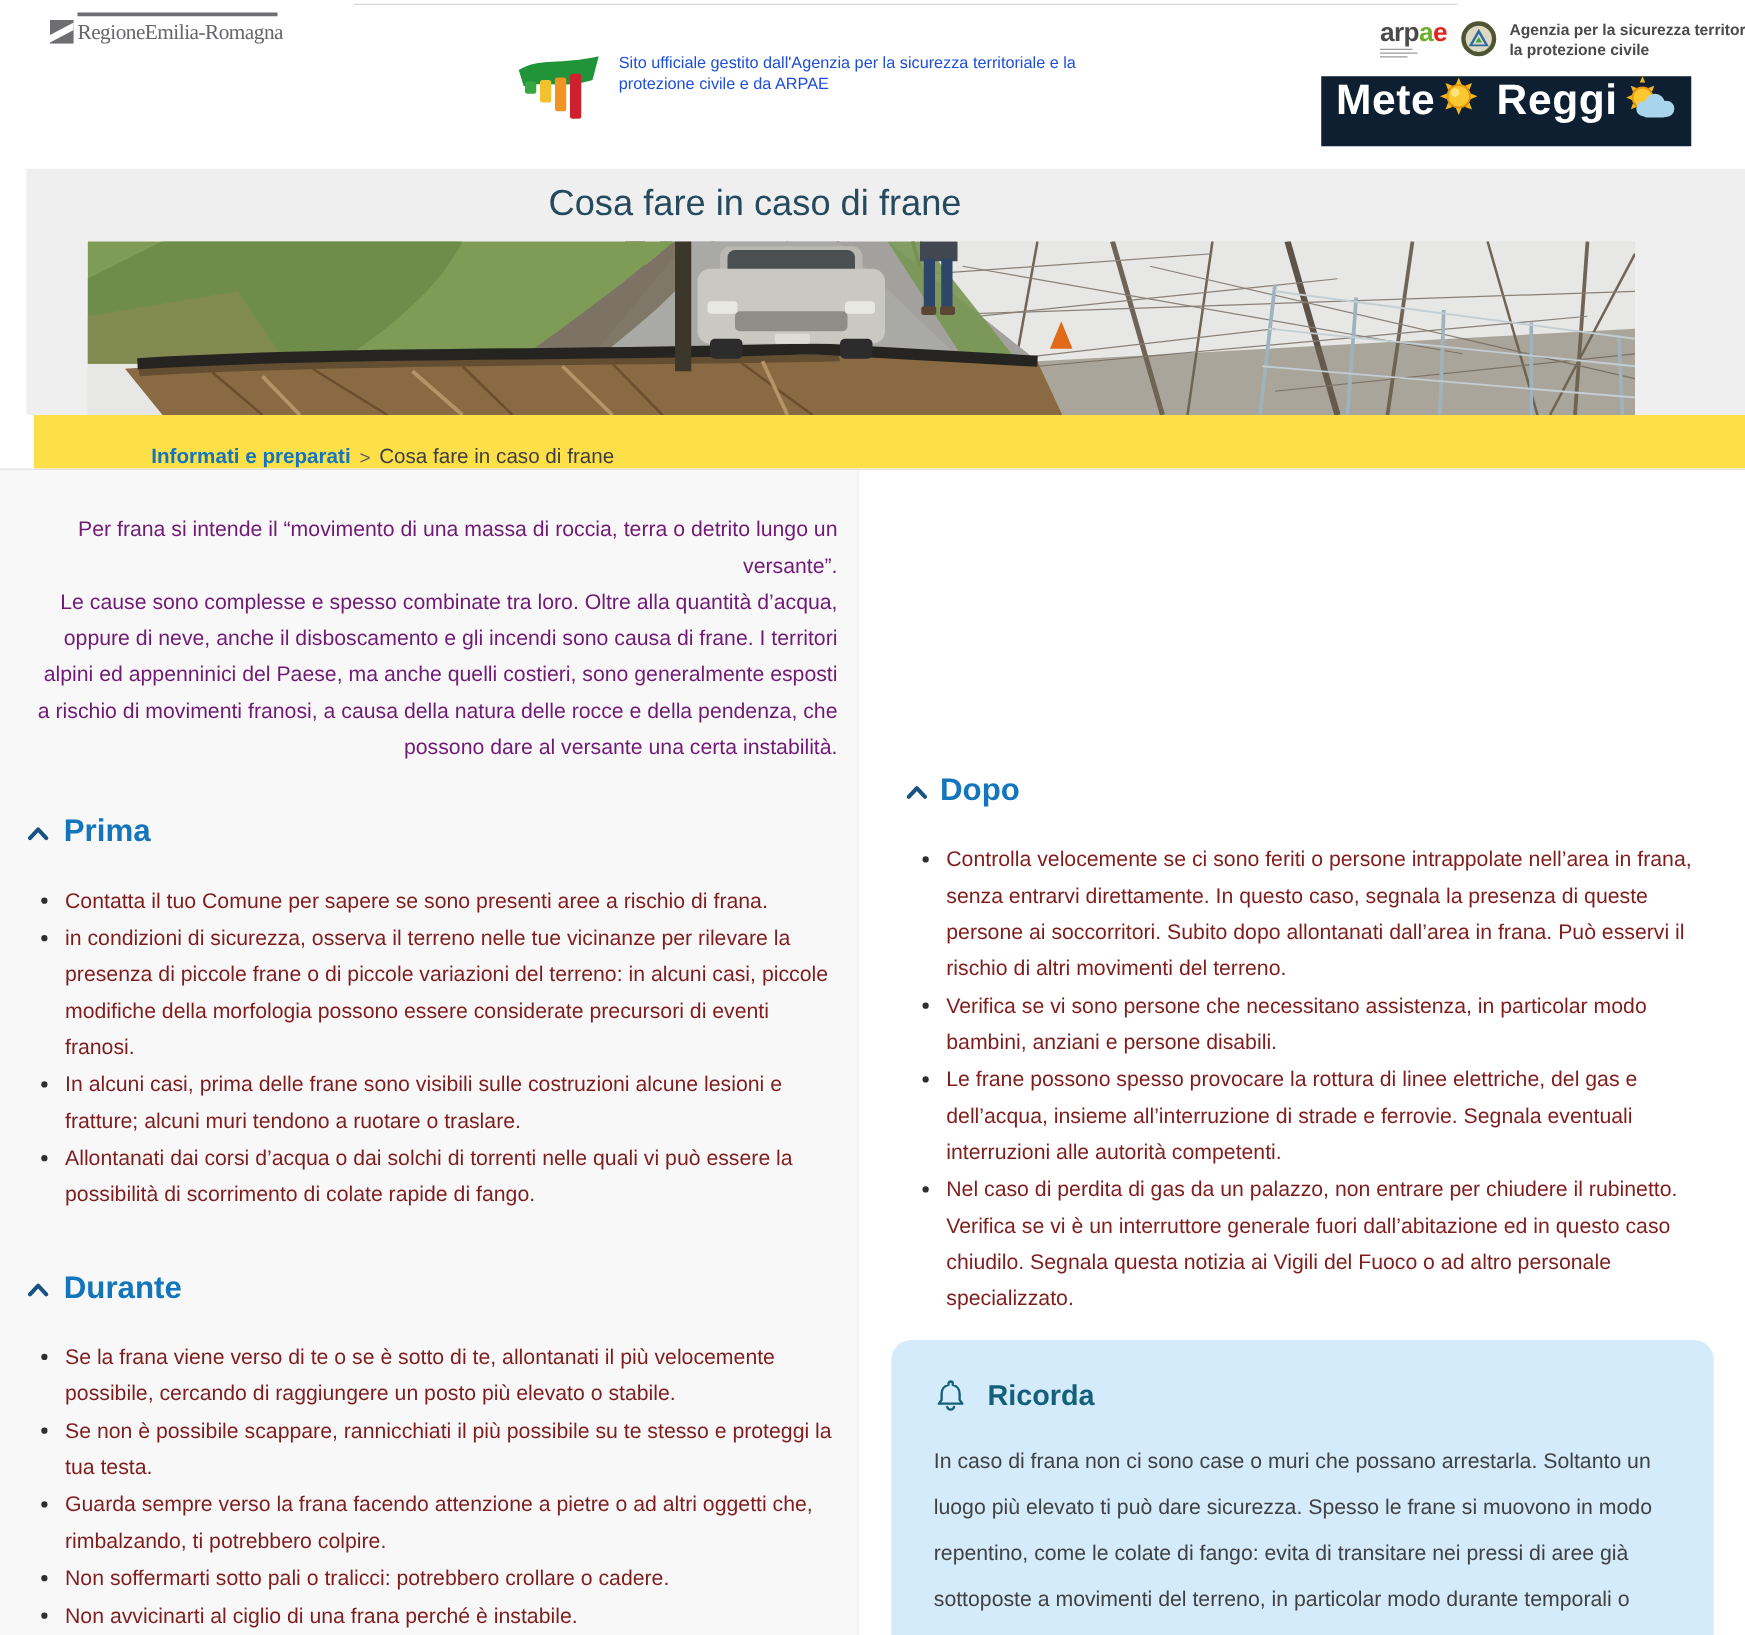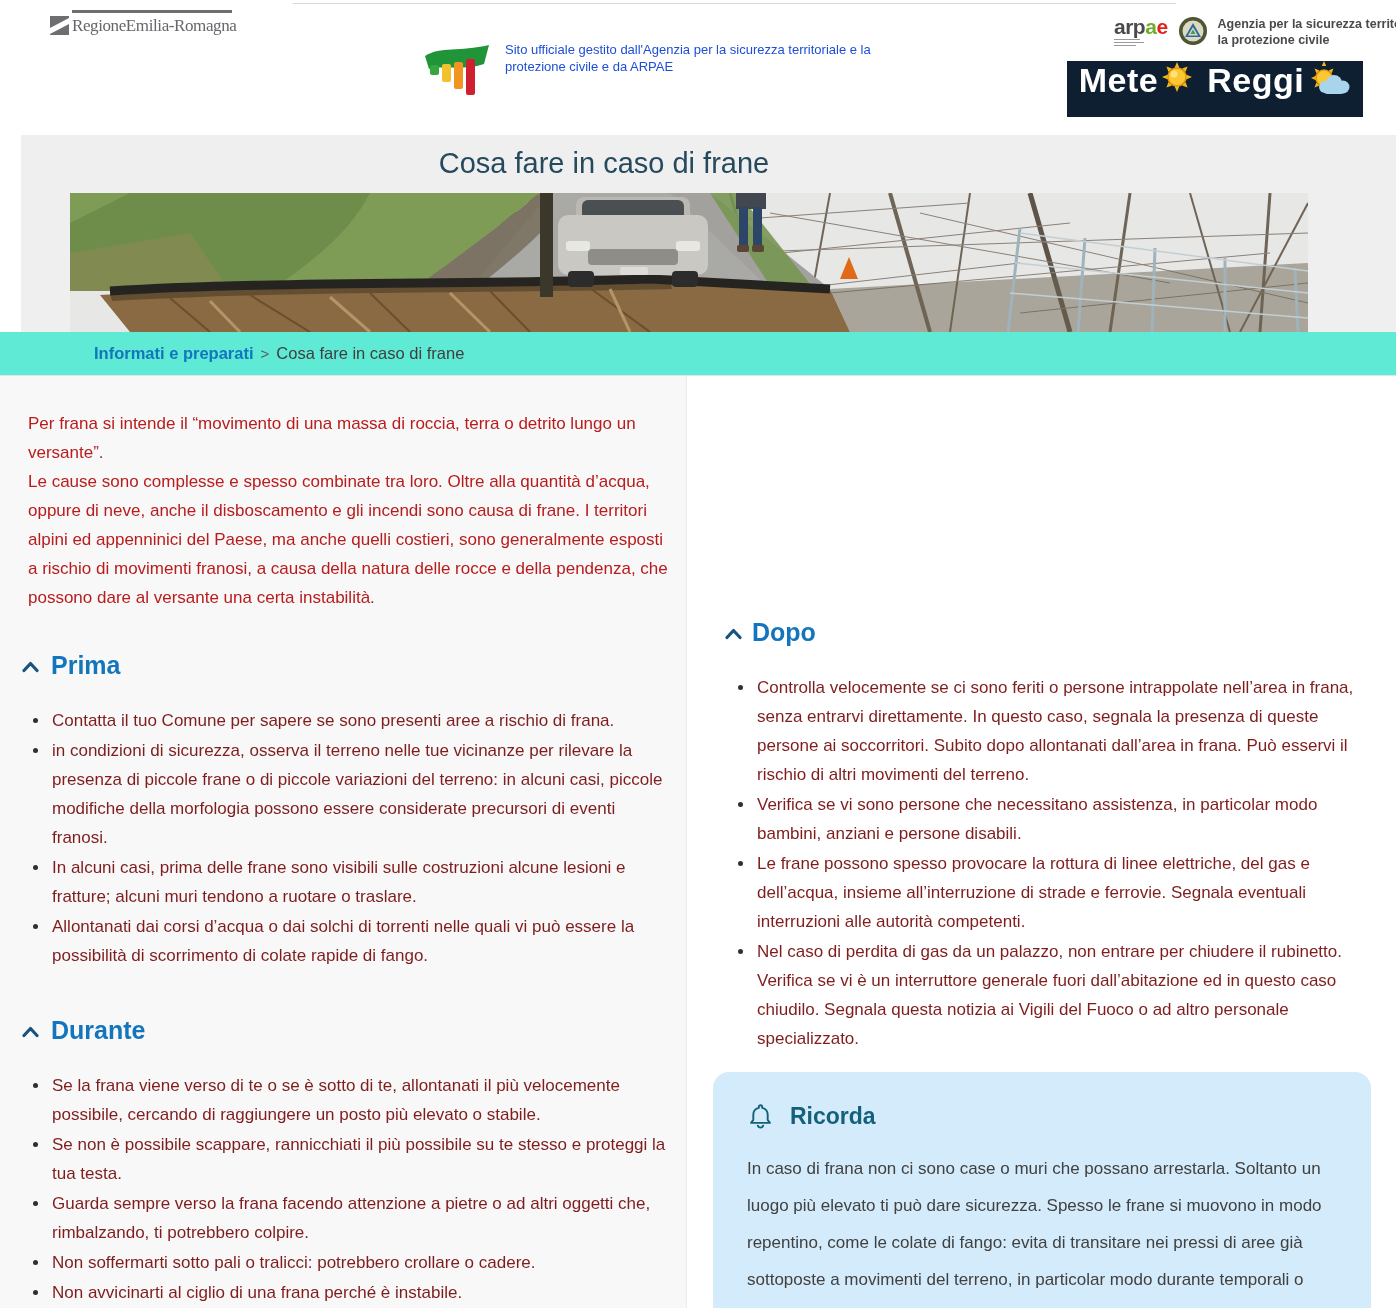--- a/index.html
+++ b/index.html
@@ -3,21 +3,21 @@
 <meta charset="utf-8">
 <style>
   html,body{margin:0;padding:0;}
   body{
     width:1396px;height:1308px;overflow:hidden;position:relative;
     background:#ffffff;
     font-family:"Liberation Sans", sans-serif;
     -webkit-font-smoothing:antialiased;
   }
   
-  .topbar{height:135px;background:#fff;position:relative;margin-left:10px;}
+  .topbar{height:135px;background:#fff;position:relative;}
   .topline{position:absolute;top:3px;left:283px;width:883px;border-top:1px solid #d9d9d9;}
   .regione-logo{position:absolute;left:40px;top:10px;display:flex;gap:3px;cursor:pointer;}
   .regione-square{width:19px;height:19px;margin-top:6px;}
   .regione-col{display:flex;flex-direction:column;}
   .regione-bar{width:160px;height:3px;background:#6d6d72;margin-bottom:3px;}
   .regione-text{font-family:"Liberation Serif", serif;font-size:17px;color:#66666b;letter-spacing:-0.4px;}
   .site-logo{position:absolute;left:413px;top:42px;display:flex;gap:14px;cursor:pointer;}
   .site-title{font-size:22.5px;font-weight:bold;color:#3a3a3a;margin:2px 0 5px 0;}
   .site-sub{font-size:13px;color:#1d4ed8;line-height:1.3;width:380px;}
   .agency{position:absolute;left:1104px;top:16px;display:flex;align-items:flex-start;gap:10px;}
@@ -29,31 +29,31 @@
   .meteo-banner{position:absolute;left:1057px;top:61px;width:296px;height:56px;background:var(--banner-navy,#0d1f31);
     display:flex;align-items:flex-start;justify-content:center;gap:3px;cursor:pointer;}
   .meteo-banner .mtxt{color:#fff;font-size:34px;font-weight:bold;letter-spacing:0.5px;}
   .meteo-banner .sp{width:8px;}
   
   .hero{margin-left:21px;height:197px;background:#efeff0;position:relative;}
   .hero-title{position:absolute;top:12px;left:49px;width:1238px;text-align:center;transform:translateX(-85px);
     font-size:29px;font-weight:normal;color:var(--title-dark,#264a5d);margin:0;}
   .banner{position:absolute;left:49px;top:58px;width:1238px;height:139px;overflow:hidden;background:#e7e7e5;}
   
-  .breadcrumb{height:43px;background:#5eead4;display:flex;align-items:center;padding-left:94px;font-size:16.5px;gap:7px;}
+  .breadcrumb{height:43px;background:#fde047;display:flex;align-items:flex-end;padding-left:94px;font-size:16.5px;gap:7px;margin-left:27px;}
   .bc-parent{color:var(--accent-blue,#1375bc);font-weight:bold;cursor:pointer;text-decoration:none;}
   .bc-sep{color:#5a5a5a;font-size:15px;}
   .bc-current{color:#3f3f3f;}
   
   .content{display:flex;background:#f2f2f3;min-height:933px;align-items:stretch;}
   .col-left{width:686px;box-sizing:border-box;background:#f8f8f9;border-top:1px solid #e3e3e5;
     padding:33px 22px 30px 28px;}
   .col-right{flex:1;box-sizing:border-box;background:#ffffff;border-top:1px solid #e3e3e5;border-left:1px solid #ececee;
     display:flex;flex-direction:column;}
-  .intro p{margin:0;font-size:17px;line-height:29px;color:#b91c1c;width:642px;}
+  .intro p{margin:0;font-size:17px;line-height:29px;color:#701a75;width:642px;text-align:right;}
   .sec-head{display:flex;align-items:center;gap:12px;font-size:25px;font-weight:bold;
     color:var(--accent-blue,#1375bc);margin:46px 0 26px -6px;cursor:pointer;}
   .sec-head.first{margin-top:39px;}
   .sec-head .chev{display:inline-flex;margin-top:2px;}
   ul.bullets{margin:0;padding-left:22px;width:620px;}
   ul.bullets li{font-size:17px;line-height:29px;color:#7f1d1d;margin-bottom:1px;padding-left:2px;}
   ul.bullets li::marker{color:#2f2f2f;}
   .dopo-wrap{padding:242px 56px 0 46px;}
   .dopo-wrap .sec-head{margin-top:0;margin-left:-8px;gap:10px;}
   .dopo-wrap ul.bullets{width:608px;}

